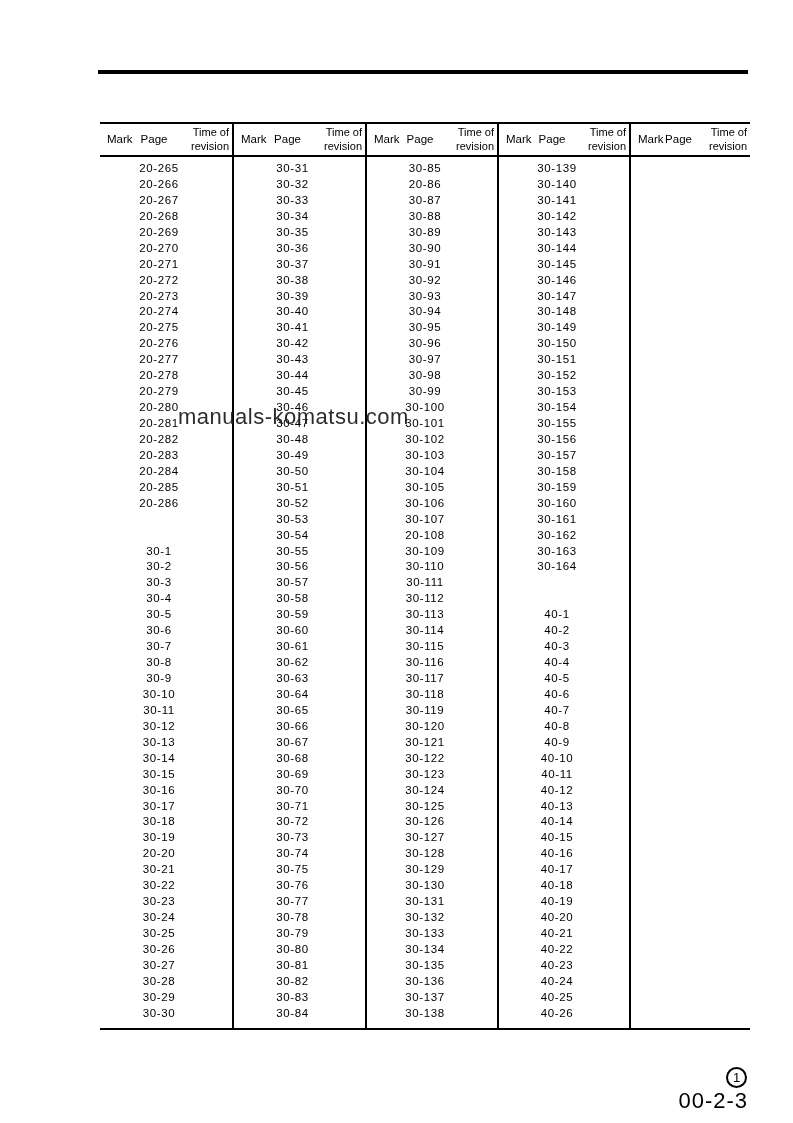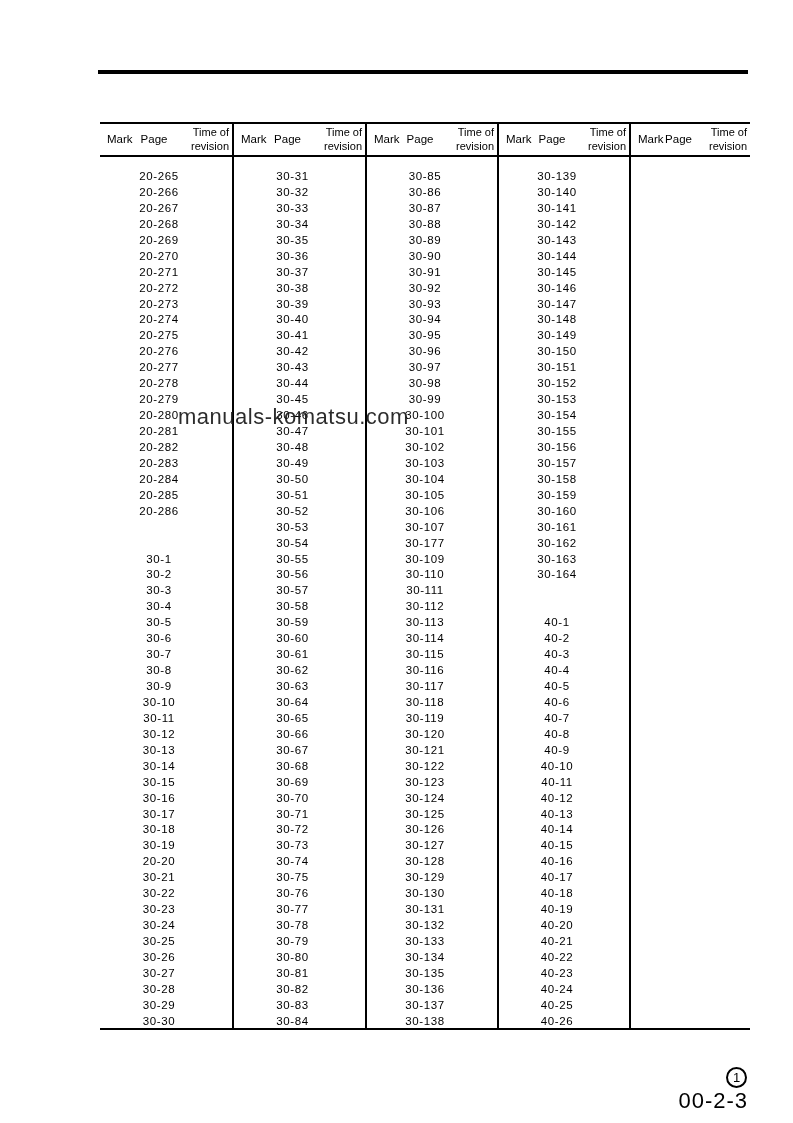--- a/index.html
+++ b/index.html
@@ -29,21 +29,21 @@
     height:33px;border-bottom:2px solid #000;
     box-sizing:border-box;position:relative;
     font-size:11.5px;
   }
   .h-mark{position:absolute;left:7px;top:9px;text-align:center;}
   .h-page{position:absolute;left:0;right:24px;top:9px;text-align:center;}
   .h-time{
     position:absolute;right:3px;top:2px;
     text-align:right;font-size:11px;line-height:13.5px;
   }
-  .gbody{padding-top:12px;}
+  .gbody{padding-top:4px;}
   .row{
     height:15.94px;line-height:15.94px;
     text-align:center;padding-right:14px;
     font-size:11.5px;letter-spacing:0.6px;
     white-space:pre;
   }
   .watermark{
     position:absolute;left:178px;top:390px;
     font-size:22px;letter-spacing:0.5px;
     color:rgba(25,25,25,0.92);
@@ -202,21 +202,21 @@
       <div class="ghead">
         <span class="h-mark">Mark</span>
         <span class="h-page">Page</span>
         <span class="h-time">
           <div>Time of</div>
           <div>revision</div>
         </span>
       </div>
       <div class="gbody">
         <div class="row">30-85</div>
-        <div class="row">30-86</div>
+        <div class="row">20-86</div>
         <div class="row">30-87</div>
         <div class="row">30-88</div>
         <div class="row">30-89</div>
         <div class="row">30-90</div>
         <div class="row">30-91</div>
         <div class="row">30-92</div>
         <div class="row">30-93</div>
         <div class="row">30-94</div>
         <div class="row">30-95</div>
         <div class="row">30-96</div>
@@ -224,21 +224,21 @@
         <div class="row">30-98</div>
         <div class="row">30-99</div>
         <div class="row">30-100</div>
         <div class="row">30-101</div>
         <div class="row">30-102</div>
         <div class="row">30-103</div>
         <div class="row">30-104</div>
         <div class="row">30-105</div>
         <div class="row">30-106</div>
         <div class="row">30-107</div>
-        <div class="row">30-177</div>
+        <div class="row">20-108</div>
         <div class="row">30-109</div>
         <div class="row">30-110</div>
         <div class="row">30-111</div>
         <div class="row">30-112</div>
         <div class="row">30-113</div>
         <div class="row">30-114</div>
         <div class="row">30-115</div>
         <div class="row">30-116</div>
         <div class="row">30-117</div>
         <div class="row">30-118</div>

